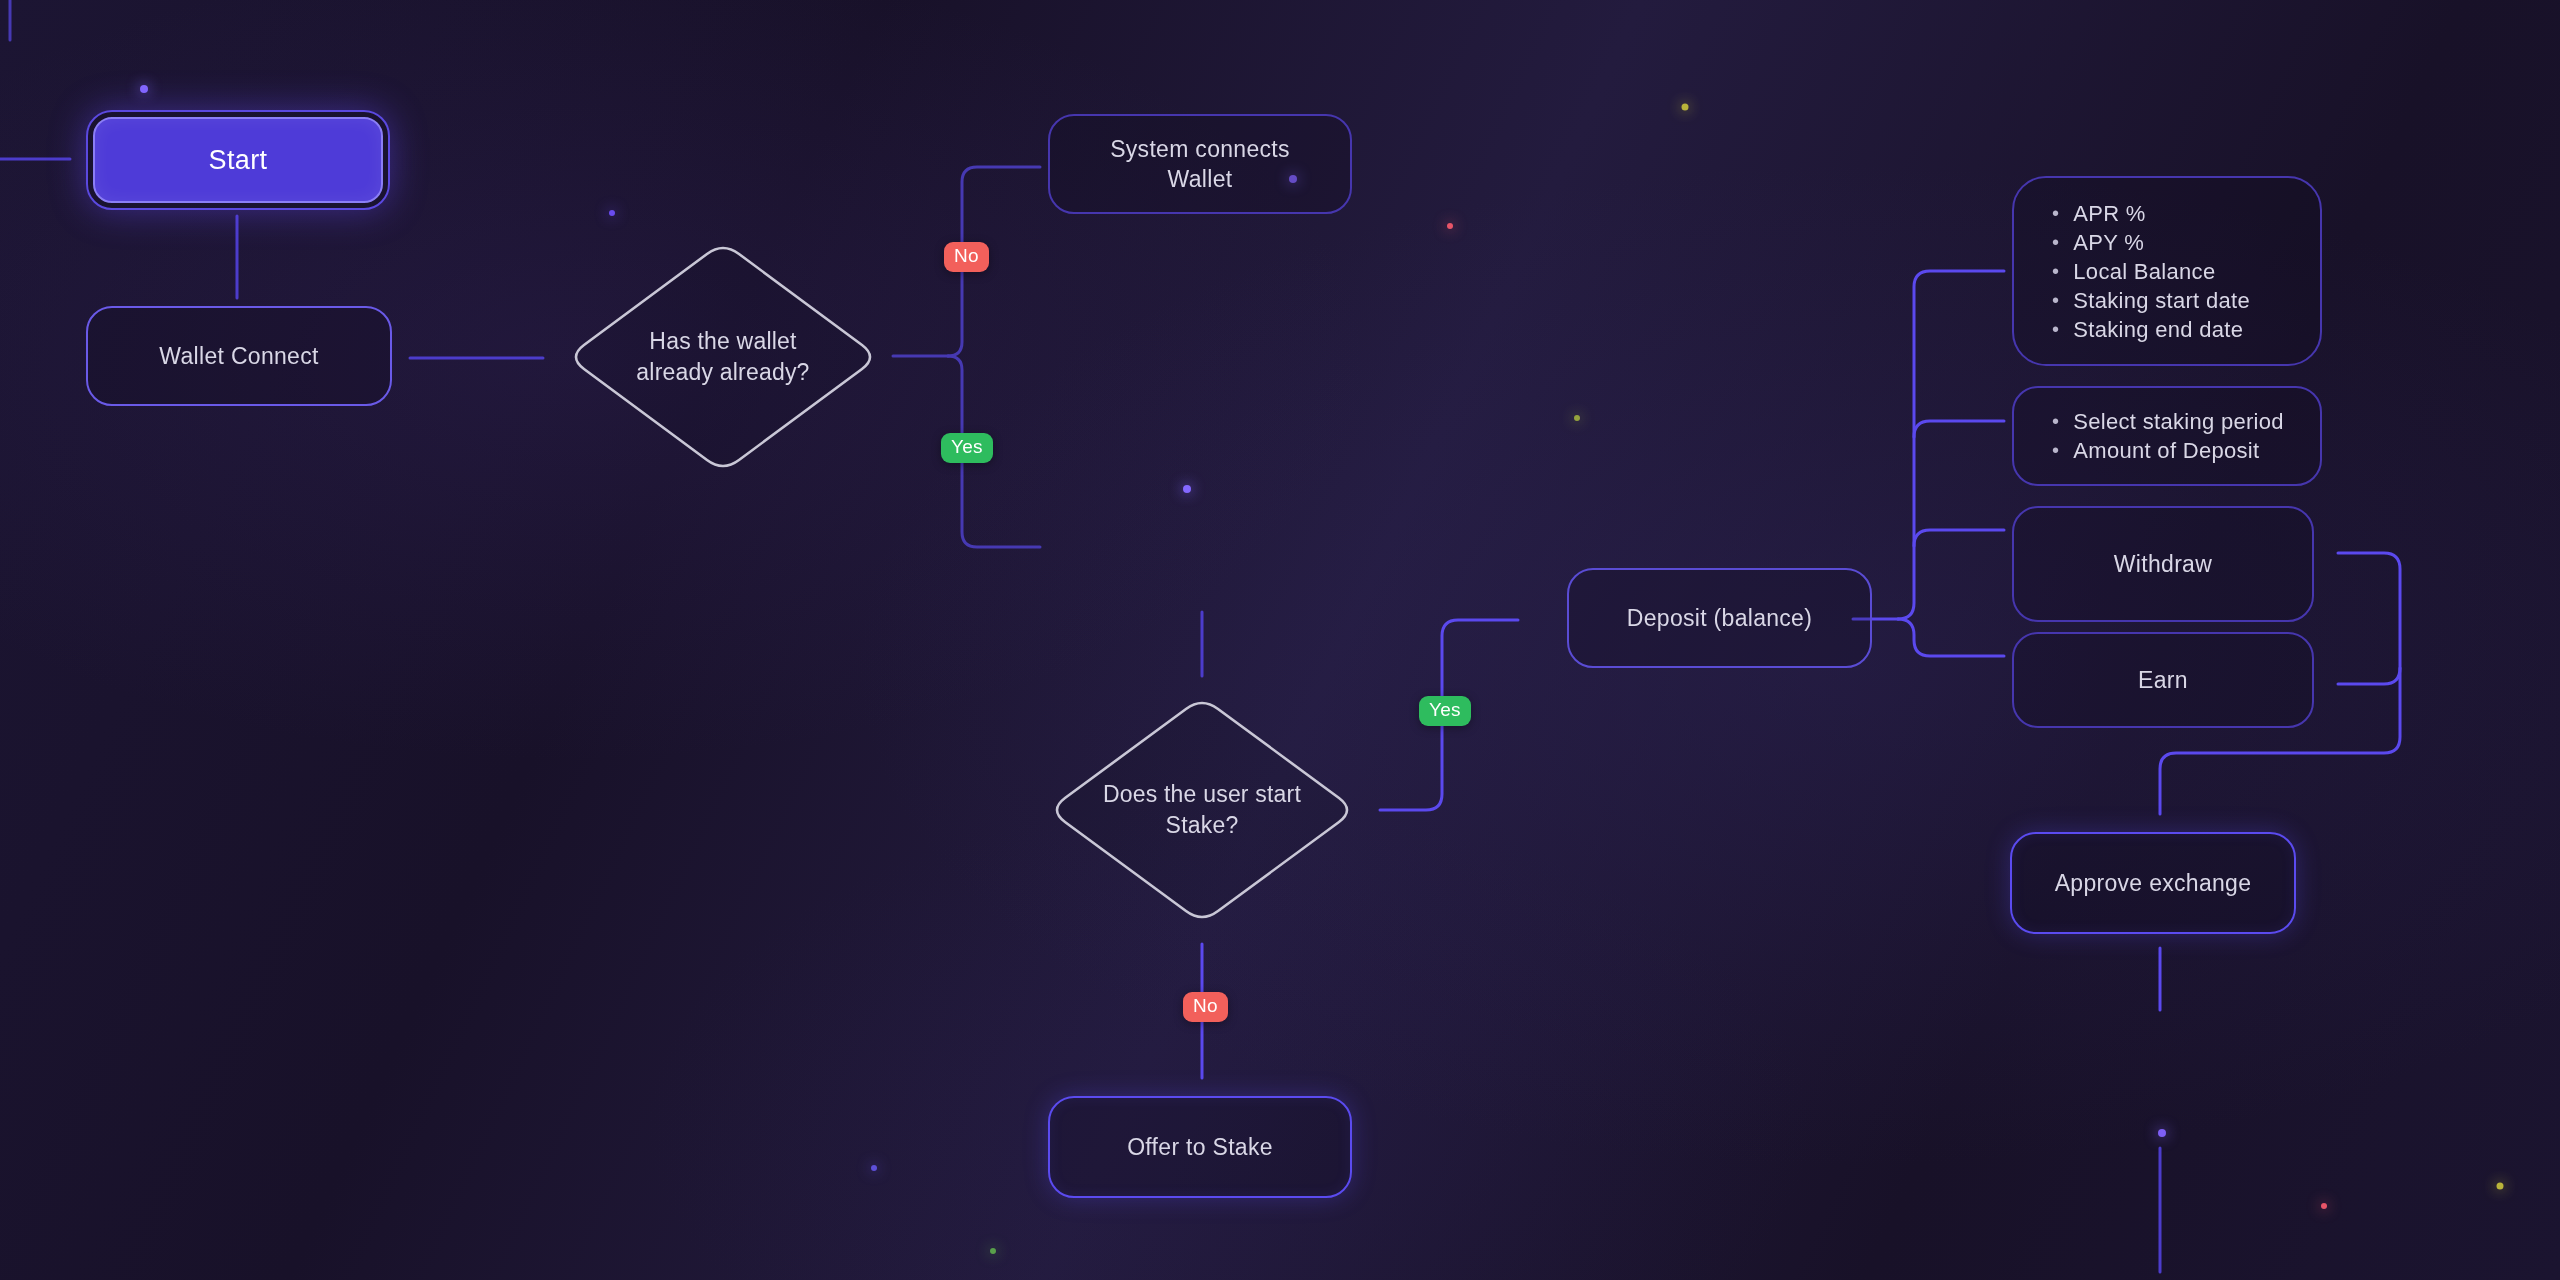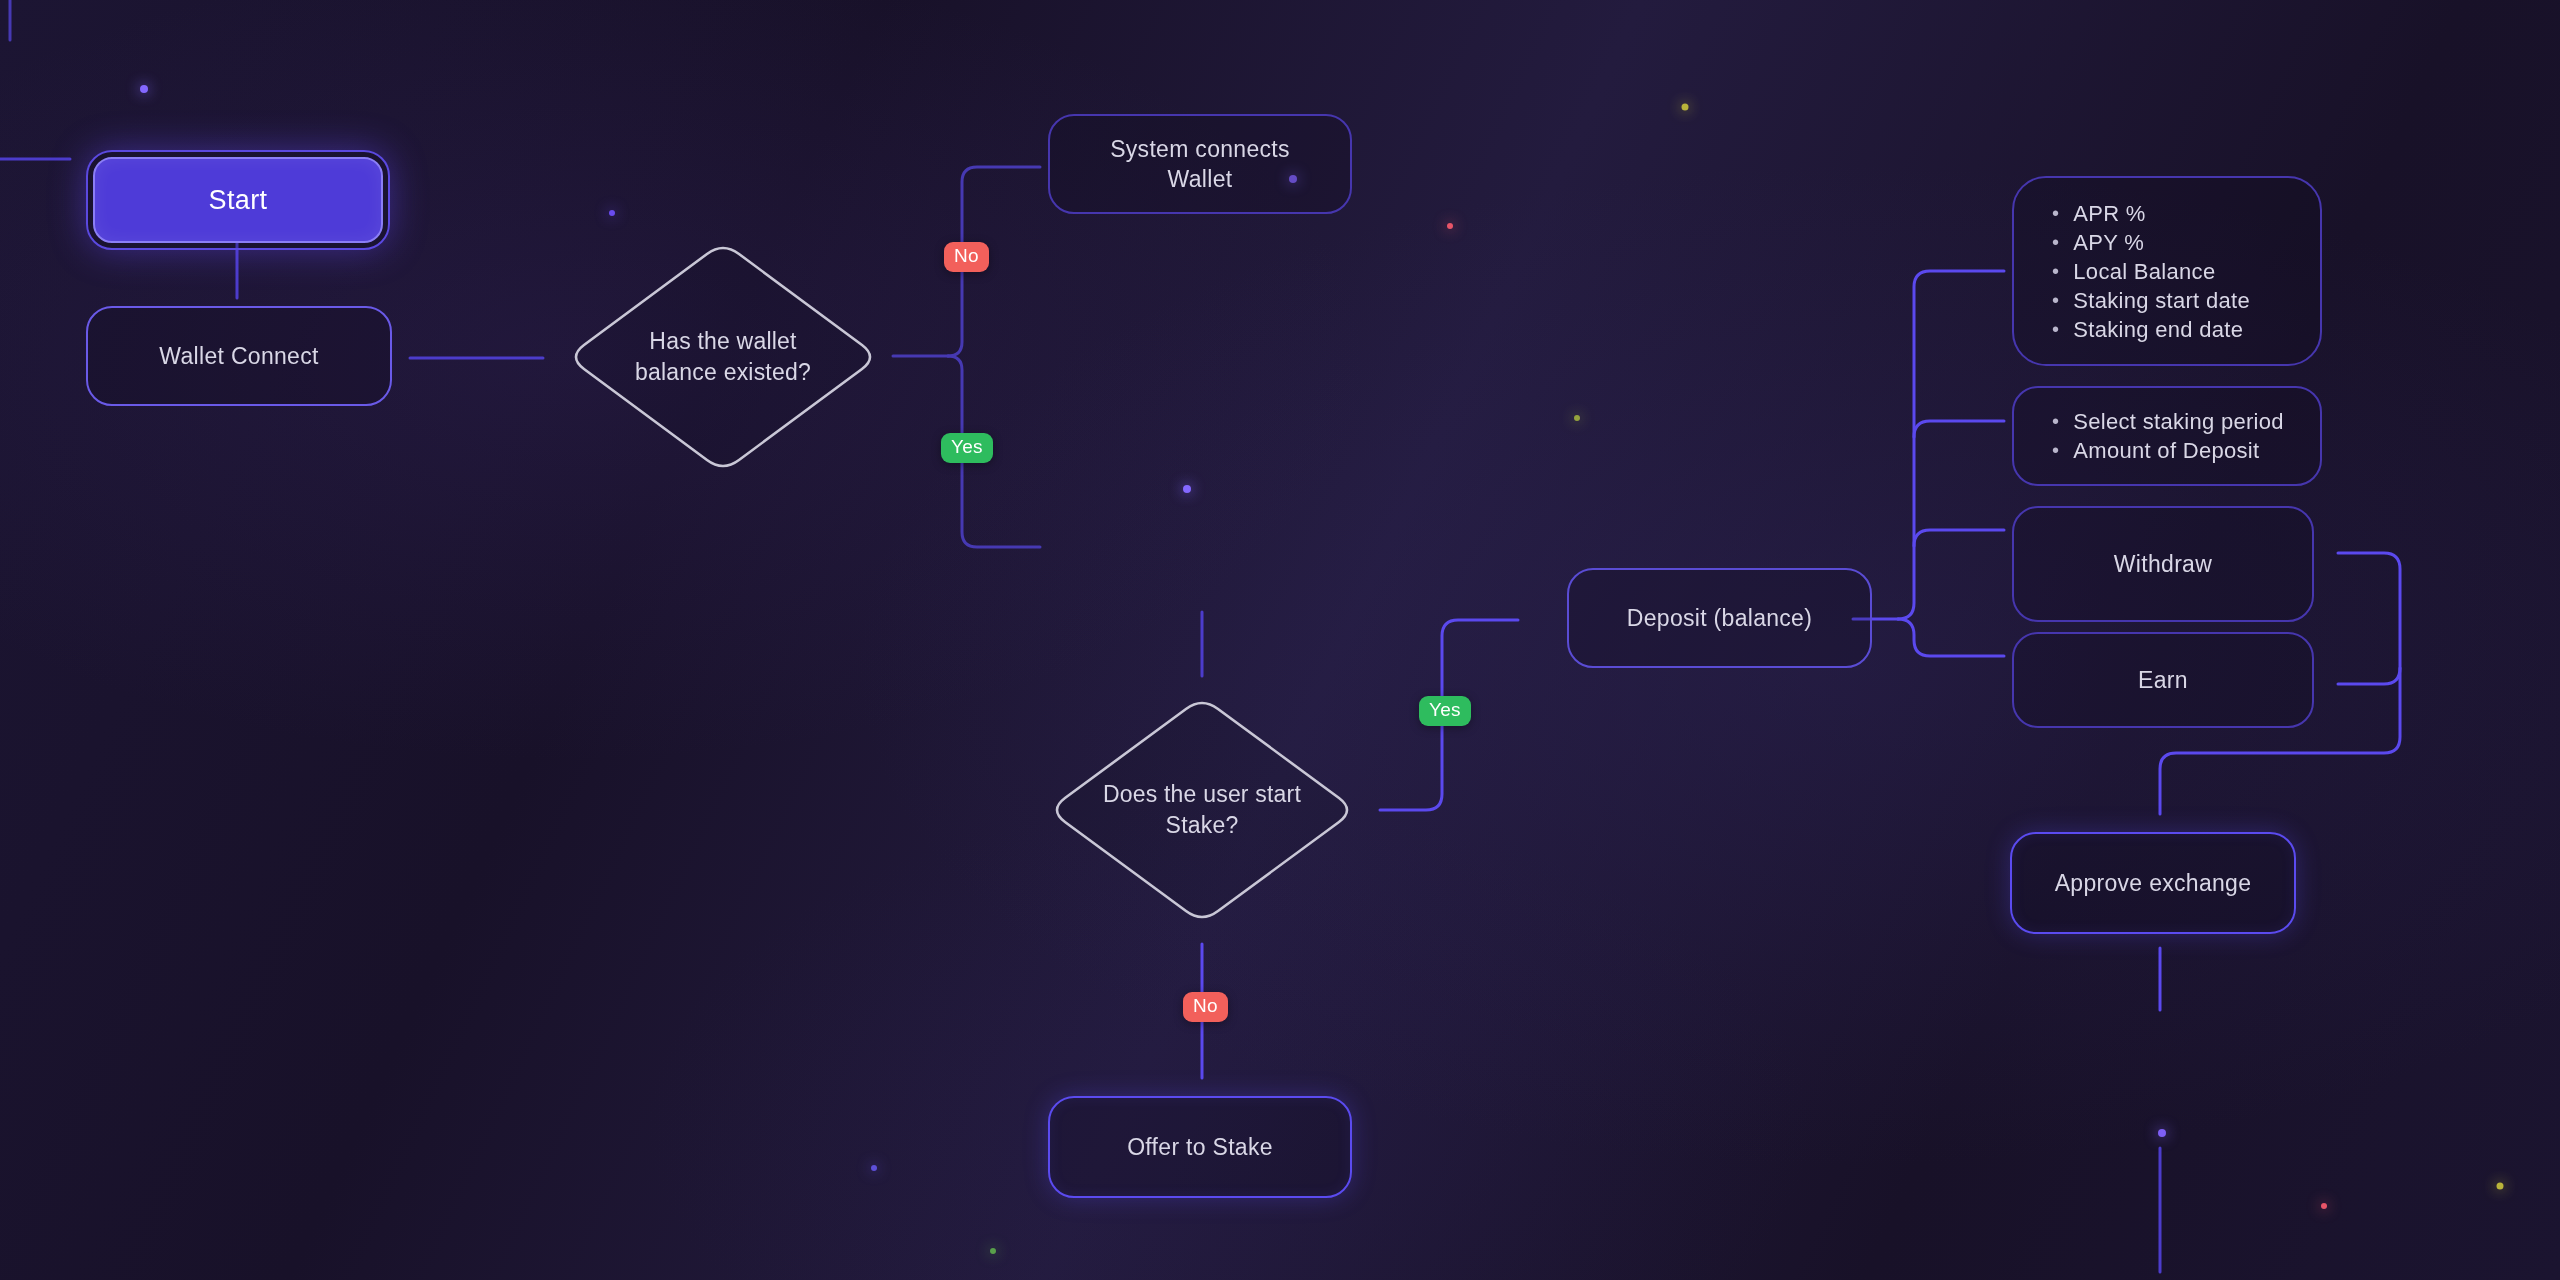--- a/index.html
+++ b/index.html
@@ -29,21 +29,20 @@
   .nb-bright{border-color:var(--node-bright);box-shadow:0 0 24px rgba(91,75,240,.30), inset 0 0 14px rgba(91,75,240,.10);}
   .node-label{white-space:pre-line;line-height:30px;}
   .node.list{justify-content:flex-start;}
   ul.bullets{list-style:none;margin:0;padding:0 0 0 38px;text-align:left;}
   ul.bullets li{line-height:29px;font-size:22px;display:flex;align-items:center;}
   ul.bullets .b{color:#b9b6cc;margin-right:14px;font-size:20px;}
   .start-ring{
     position:absolute;border:2px solid var(--start-ring);border-radius:26px;
     box-shadow:0 0 36px rgba(99,74,245,.45);box-sizing:border-box;padding:5px;
     background:rgba(12,9,28,0.2);
-    margin-top:40px;
   }
   .start-btn{
     width:100%;height:100%;border-radius:19px;box-sizing:border-box;
     background:var(--start-fill);border:2px solid var(--start-border);
     display:flex;align-items:center;justify-content:center;
     box-shadow:inset 0 0 18px rgba(255,255,255,.08);
   }
   .start-label{color:#ffffff;font-size:27px;letter-spacing:.4px;}
   .dtext{
     position:absolute;color:var(--text);font-size:23px;line-height:31px;
@@ -172,21 +171,21 @@
   <div class="node" style="left:2012px;top:632px;width:302px;height:96px">
     <span class="node-label">Earn</span>
   </div>
 
   <div class="node nb-bright" style="left:2010px;top:832px;width:286px;height:102px">
     <span class="node-label">Approve exchange</span>
   </div>
 
 
   <div class="dtext" style="left:593px;top:326px;width:260px">Has the wallet
-balance existed?</div>
+already already?</div>
   <div class="dtext" style="left:1072px;top:779px;width:260px">Does the user start
 Stake?</div>
 
   <div class="badge badge-no" style="left:944px;top:242px"><span>No</span></div>
   <div class="badge badge-yes" style="left:941px;top:433px"><span>Yes</span></div>
   <div class="badge badge-yes" style="left:1419px;top:696px"><span>Yes</span></div>
   <div class="badge badge-no" style="left:1183px;top:992px"><span>No</span></div>
 
 </div>
 

